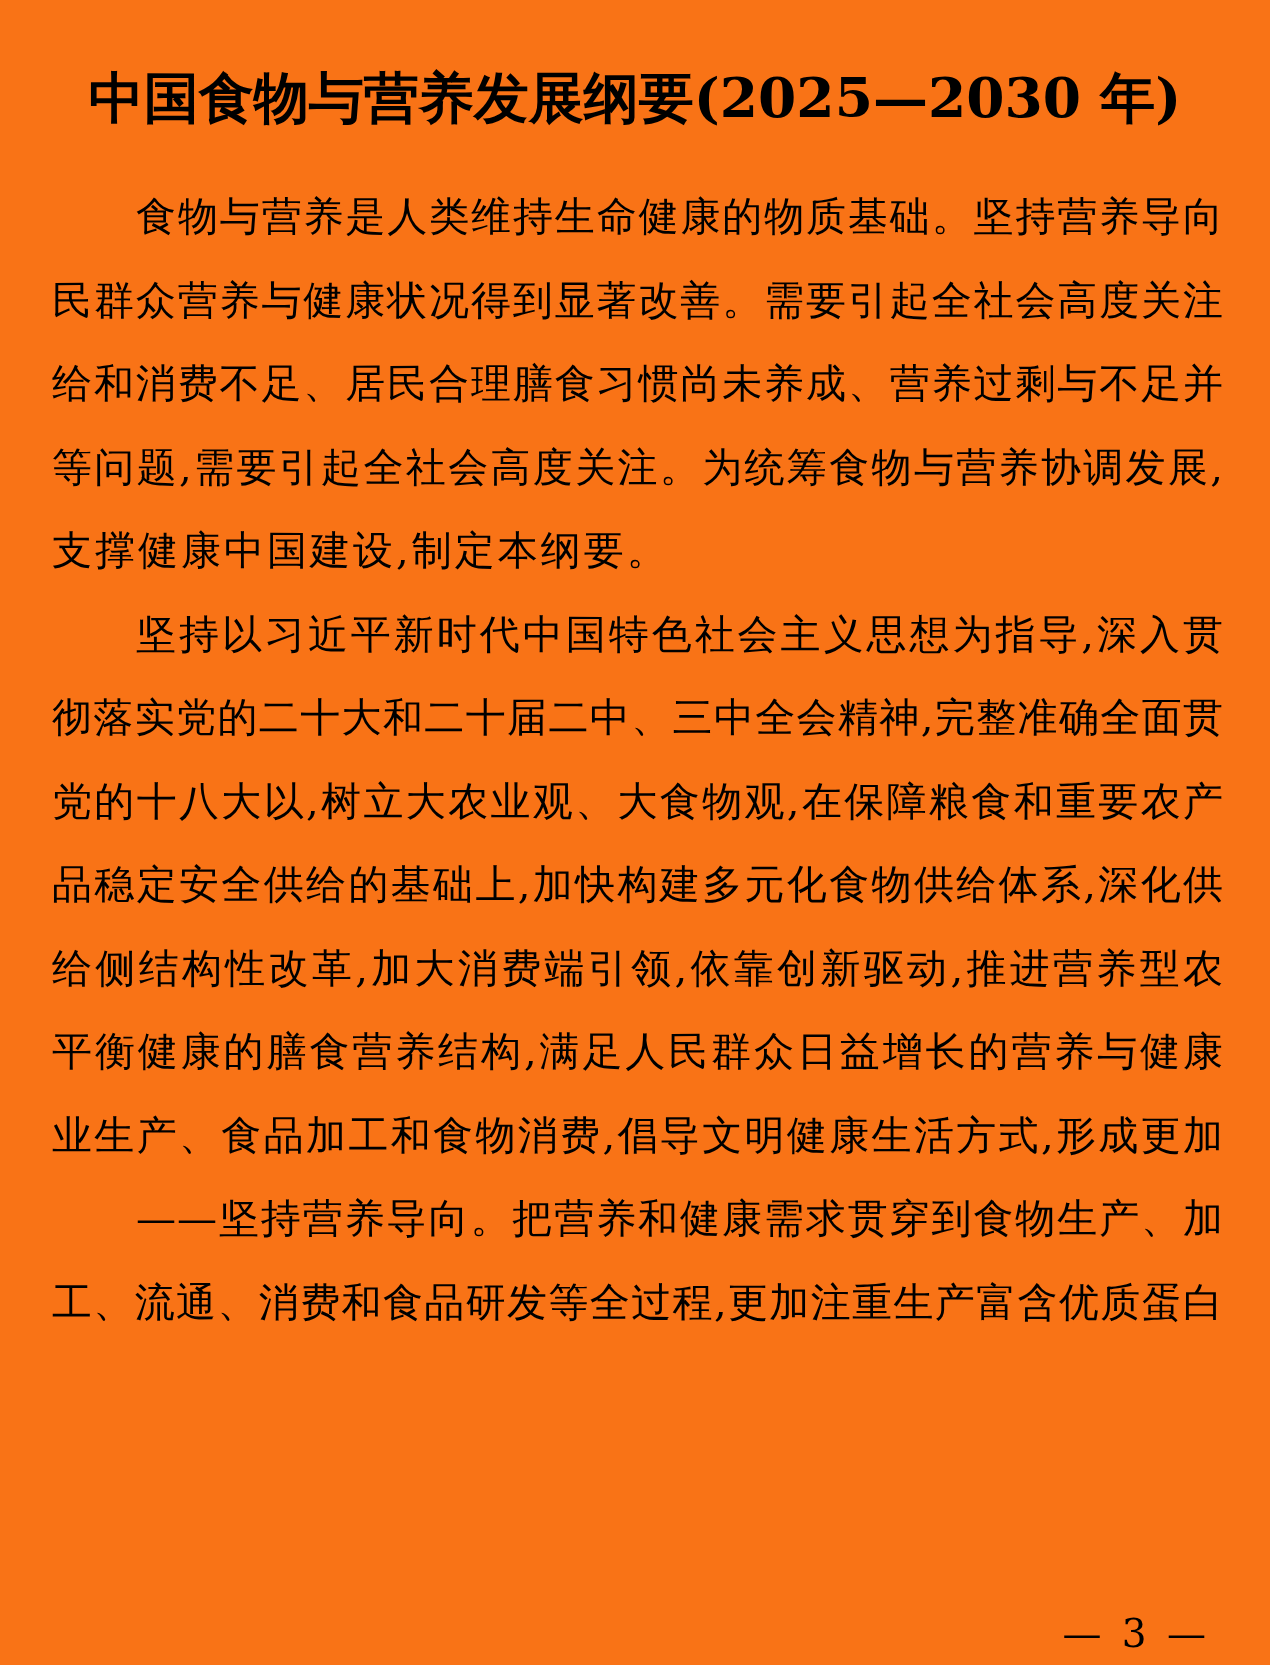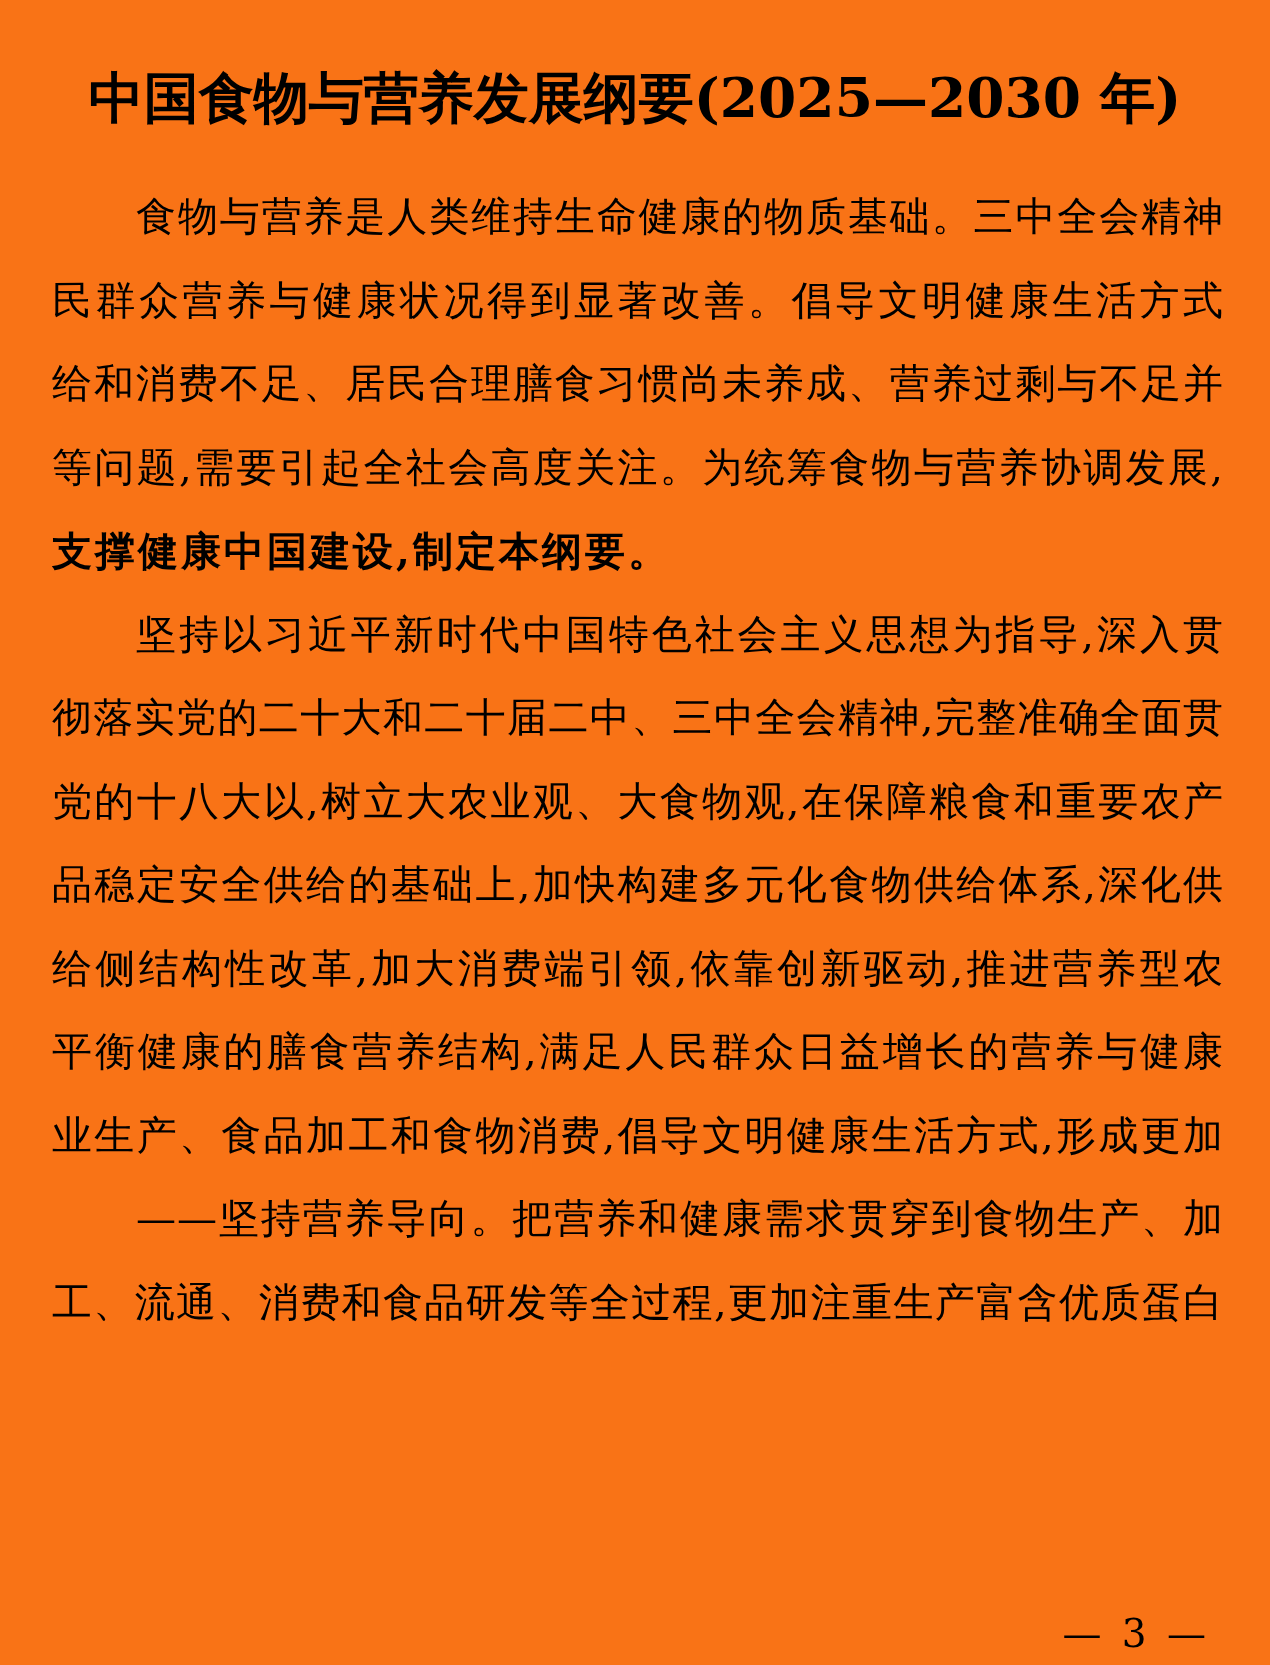--- a/index.html
+++ b/index.html
@@ -45,21 +45,20 @@
     text-justify: inter-character;
     overflow: hidden;
   }
   .line.indent {
     text-indent: 84px;
   }
   .line.short {
     text-align: left;
     text-align-last: left;
     letter-spacing: 3px;
-    font-weight: bold;
   }
   .heading {
     height: 83.5px;
     line-height: 83.5px;
     font-family: "DejaVu Sans", sans-serif;
     font-size: 43px;
     font-weight: bold;
     text-indent: 84px;
     letter-spacing: 2px;
   }
@@ -76,22 +75,22 @@
     font-family: "DejaVu Serif", serif;
   }
 </style>
 </head>
 <body>
 
 <div class="page">
   <h1 class="doc-title">中国食物与营养发展纲要(2025—2030 年)</h1>
 
   <div class="doc-content">
-      <div class="line indent">食物与营养是人类维持生命健康的物质基础。三中全会精神</div>
-      <div class="line">民群众营养与健康状况得到显著改善。倡导文明健康生活方式</div>
+      <div class="line indent">食物与营养是人类维持生命健康的物质基础。坚持营养导向</div>
+      <div class="line">民群众营养与健康状况得到显著改善。需要引起全社会高度关注</div>
       <div class="line">给和消费不足、居民合理膳食习惯尚未养成、营养过剩与不足并存</div>
       <div class="line">等问题,需要引起全社会高度关注。为统筹食物与营养协调发展,</div>
       <div class="line short">支撑健康中国建设,制定本纲要。</div>
       <div class="line indent">坚持以习近平新时代中国特色社会主义思想为指导,深入贯</div>
       <div class="line">彻落实党的二十大和二十届二中、三中全会精神,完整准确全面贯</div>
       <div class="line">党的十八大以,树立大农业观、大食物观,在保障粮食和重要农产</div>
       <div class="line">品稳定安全供给的基础上,加快构建多元化食物供给体系,深化供</div>
       <div class="line">给侧结构性改革,加大消费端引领,依靠创新驱动,推进营养型农</div>
       <div class="line">平衡健康的膳食营养结构,满足人民群众日益增长的营养与健康</div>
       <div class="line">业生产、食品加工和食物消费,倡导文明健康生活方式,形成更加</div>

